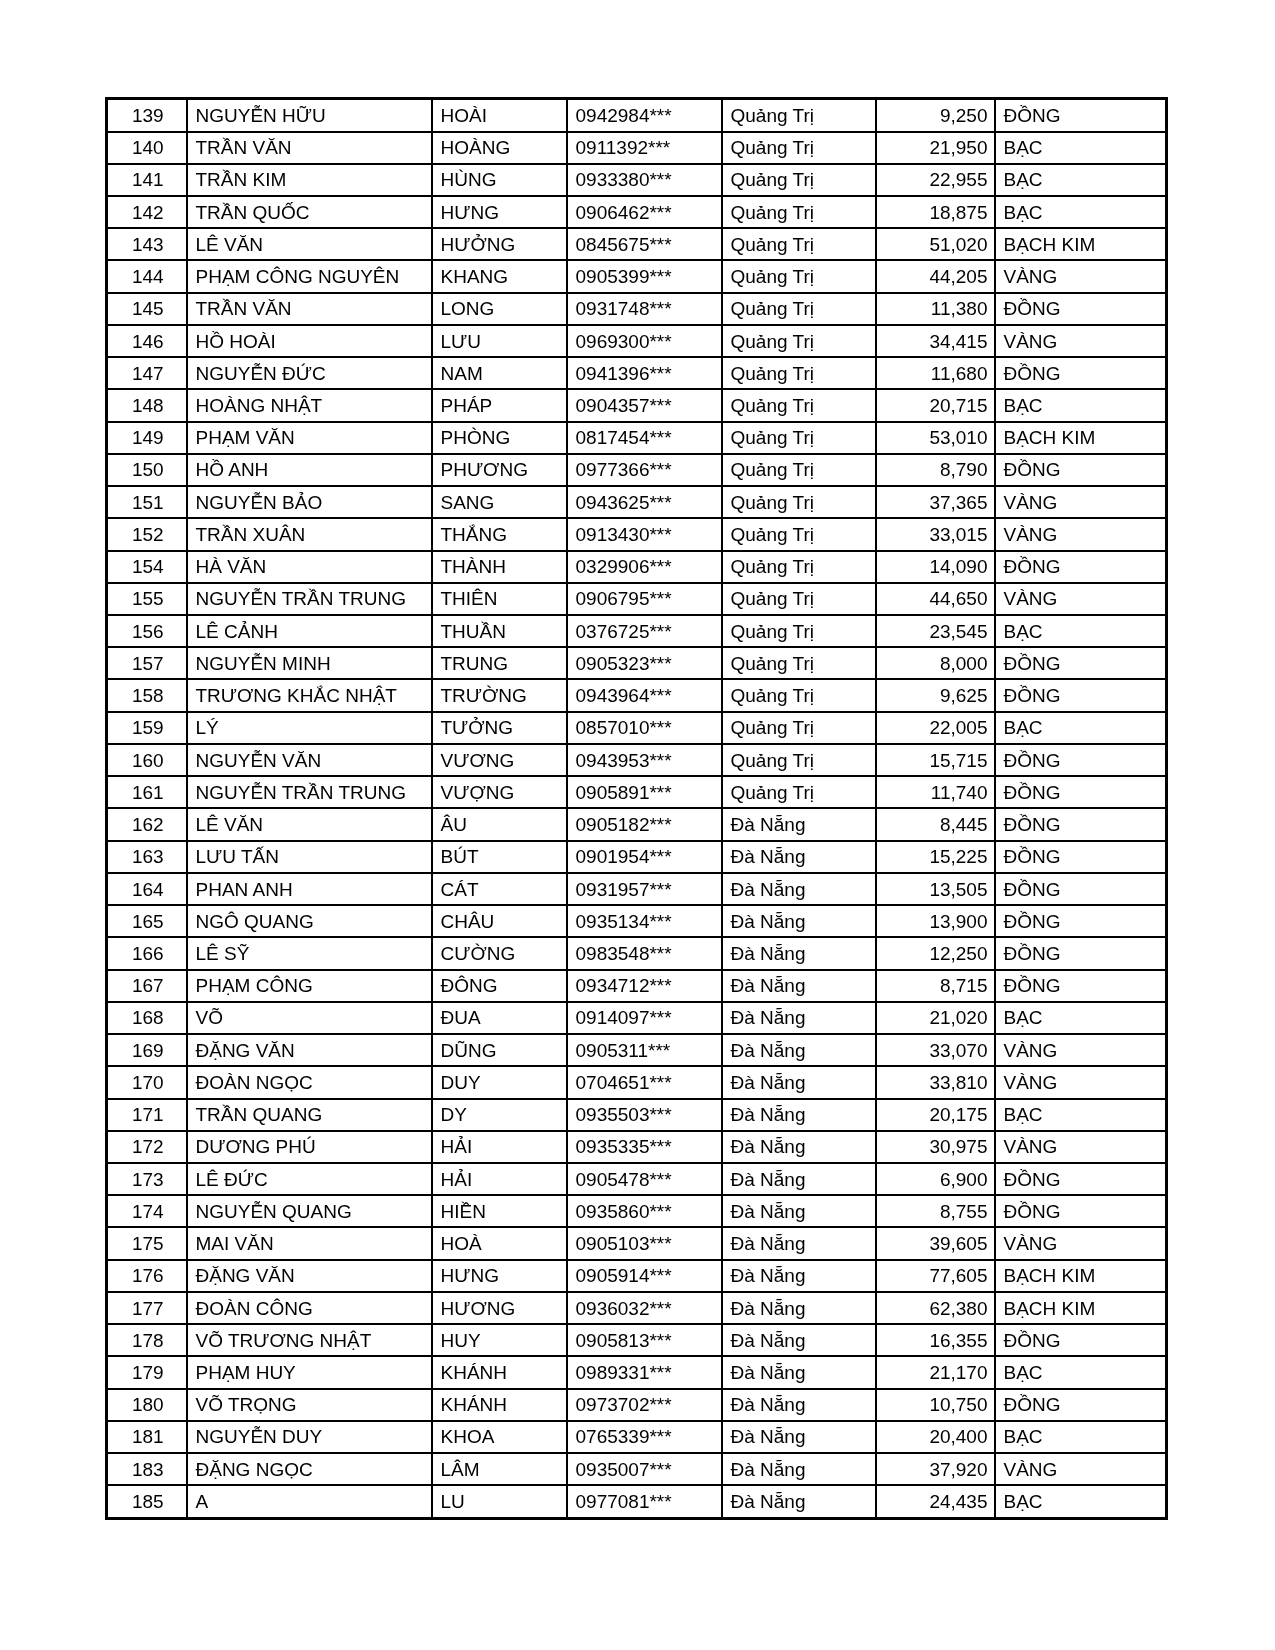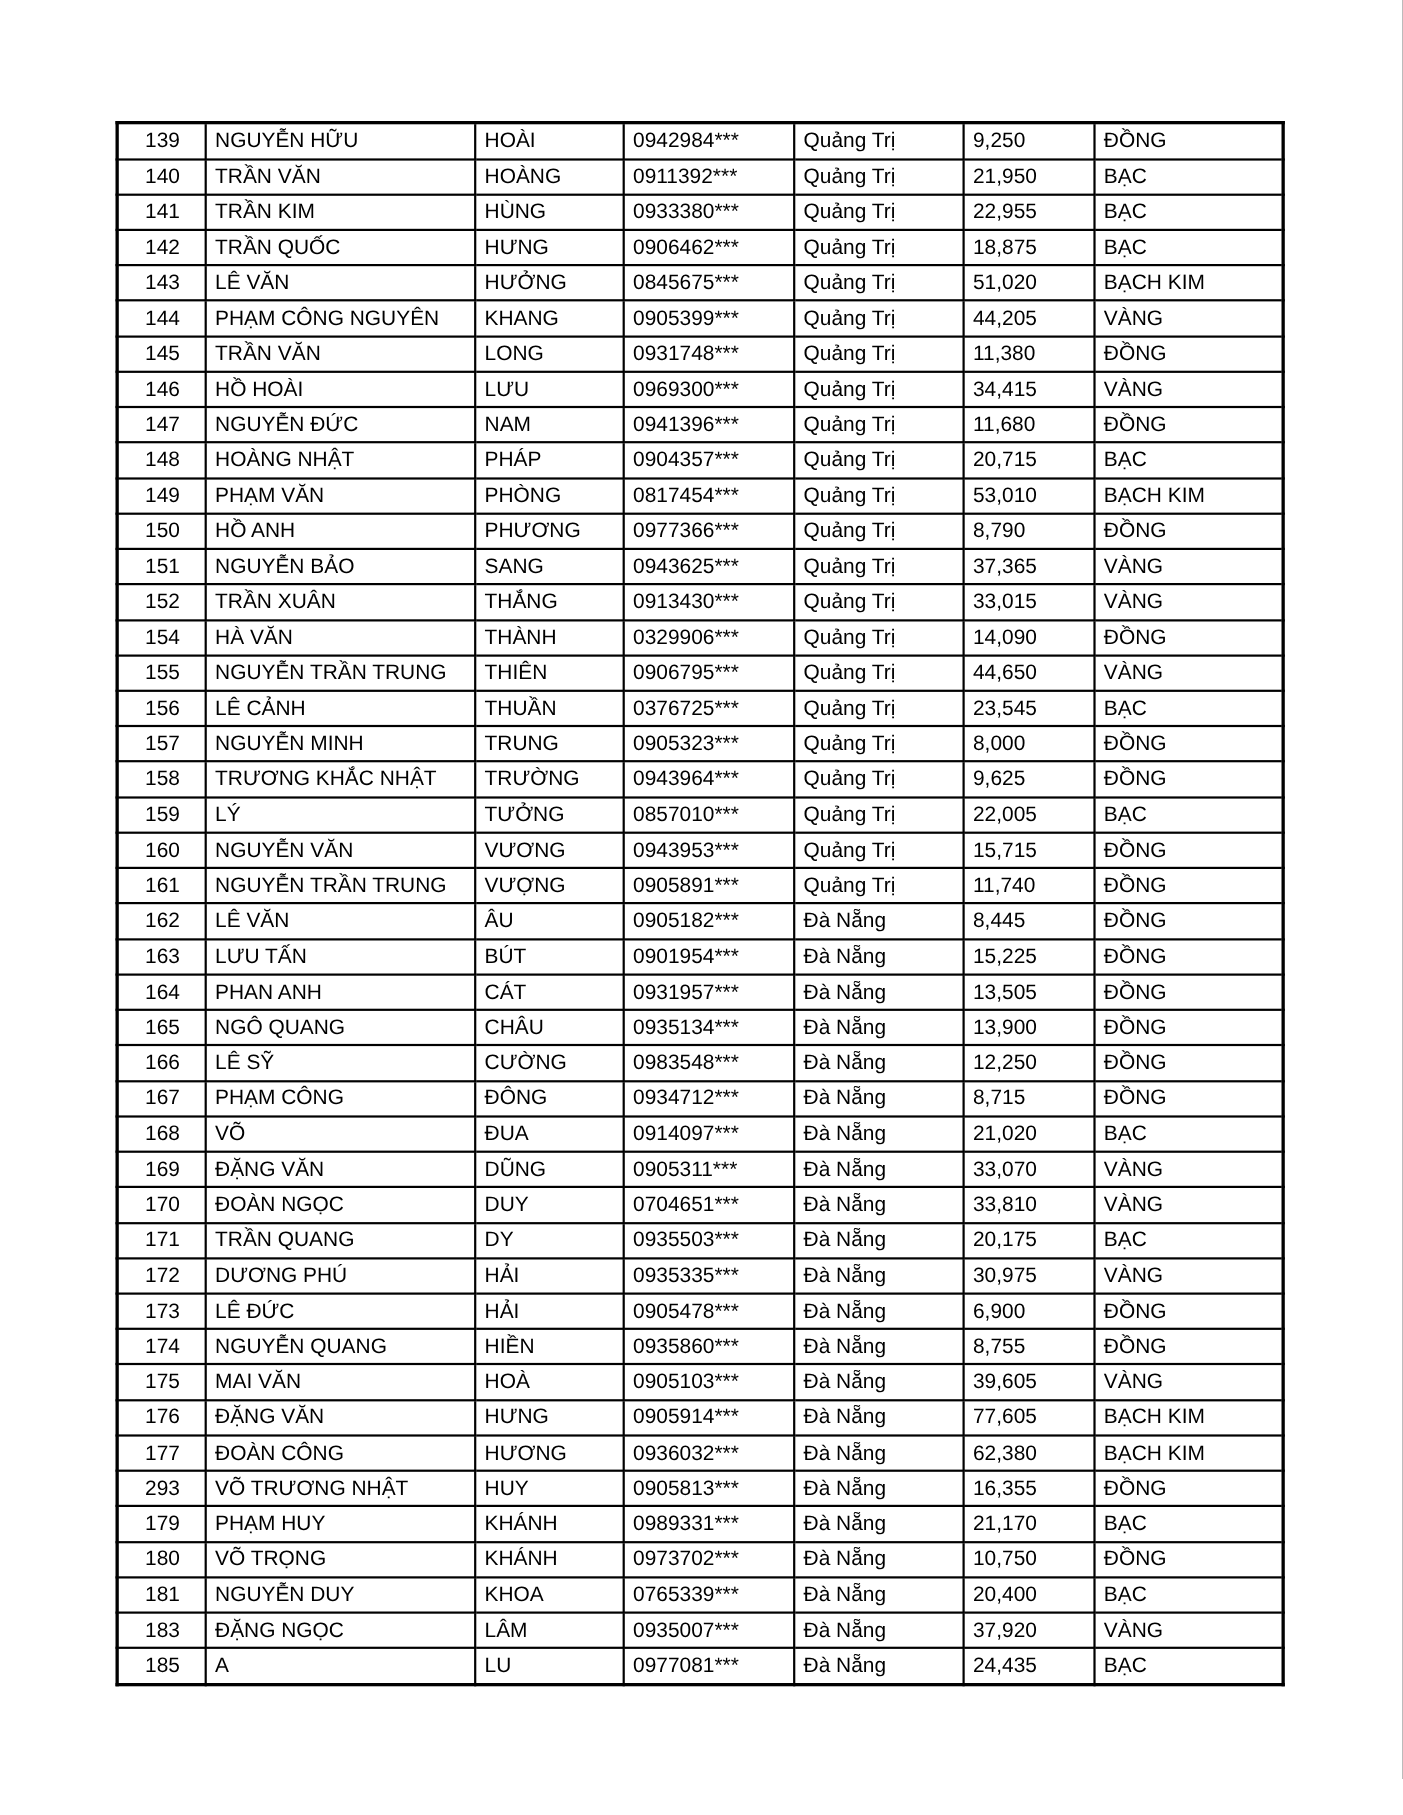--- a/index.html
+++ b/index.html
@@ -8,41 +8,41 @@
     width: 1275px;
     height: 1650px;
     background: #ffffff;
     font-family: "Liberation Sans", sans-serif;
     color: #000000;
     overflow: hidden;
   }
   table.member-table {
     position: absolute;
     left: 105px;
-    top: 110px;
+    top: 97px;
     width: 1060px;
     height: 1423px;
     border-collapse: collapse;
     table-layout: fixed;
   }
   table.member-table, table.member-table td {
     border: 2px solid #000000;
   }
   table.member-table { border-width: 3px; }
   table.member-table td {
     font-size: 19px;
     line-height: 1;
     vertical-align: middle;
     padding: 0 6px 0 8px;
     white-space: nowrap;
     overflow: hidden;
   }
   td.c0 { text-align: center; padding: 0; }
   td.c1, td.c2, td.c3, td.c4, td.c6 { text-align: left; }
-  td.c5 { text-align: left; padding-right: 13px; margin-top: 36px; }
+  td.c5 { text-align: right; padding-right: 13px; margin-top: 36px; }
 </style>
 </head>
 <body>
 
 <div class="page">
   <table class="member-table">
     <colgroup>
       <col style="width:80px">
       <col style="width:245px">
       <col style="width:135px">
@@ -388,21 +388,21 @@
         <tr>
           <td class="c0">177</td>
           <td class="c1">ĐOÀN CÔNG</td>
           <td class="c2">HƯƠNG</td>
           <td class="c3">0936032***</td>
           <td class="c4">Đà Nẵng</td>
           <td class="c5">62,380</td>
           <td class="c6">BẠCH KIM</td>
         </tr>
         <tr>
-          <td class="c0">293</td>
+          <td class="c0">178</td>
           <td class="c1">VÕ TRƯƠNG NHẬT</td>
           <td class="c2">HUY</td>
           <td class="c3">0905813***</td>
           <td class="c4">Đà Nẵng</td>
           <td class="c5">16,355</td>
           <td class="c6">ĐỒNG</td>
         </tr>
         <tr>
           <td class="c0">179</td>
           <td class="c1">PHẠM HUY</td>

